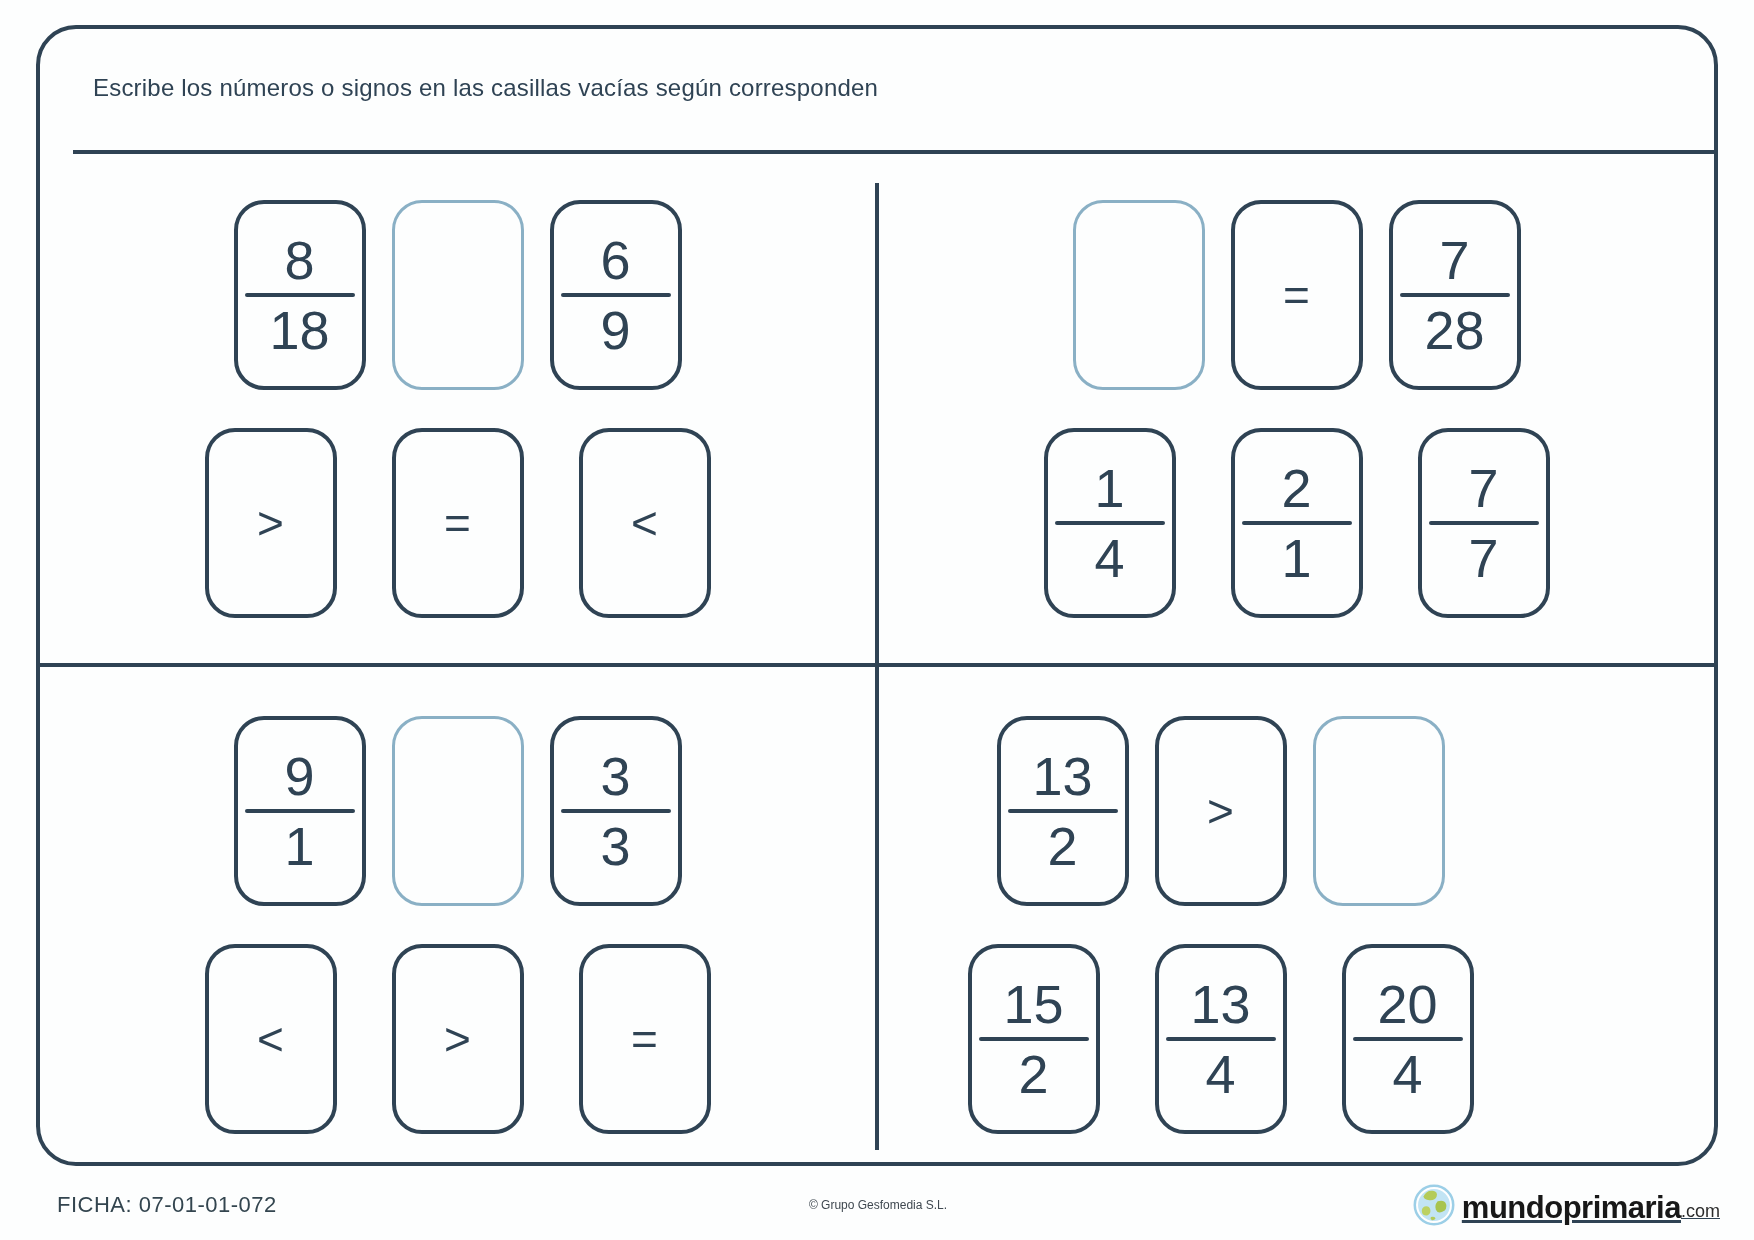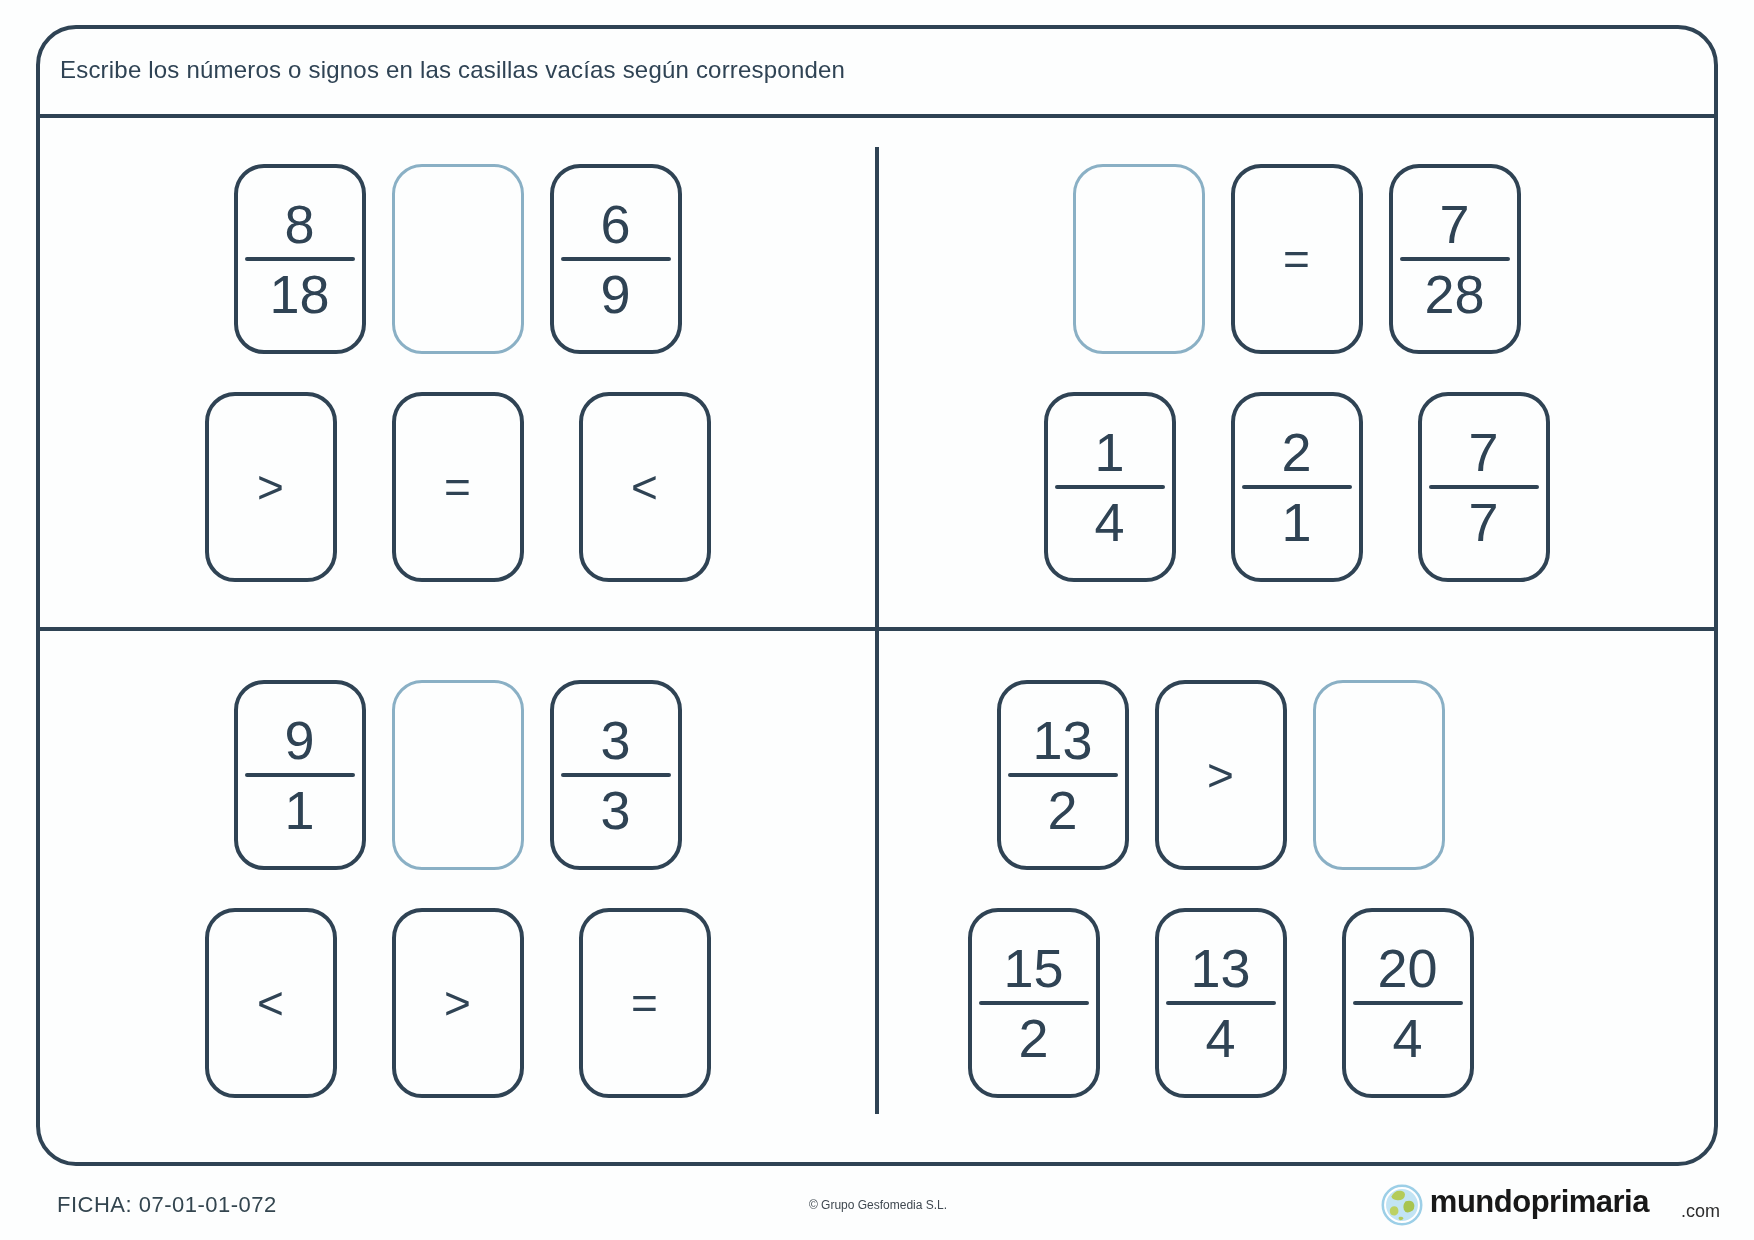--- a/index.html
+++ b/index.html
@@ -15,25 +15,26 @@
   
   .sheet {
     position: absolute;
     left: 36px; top: 25px;
     width: 1682px; height: 1141px;
     border: 4px solid #2f4354;
     border-radius: 40px;
     background: transparent;
   }
   .sheet-header {
-    height: 89px;
+    height: 125px;
     border-bottom: 4px solid #2f4354;
     display: flex;
     align-items: center;
     padding: 0 32px 4px 20px;
+    margin-left: 33px;
   }
   .instruction {
     font-size: 24px;
     letter-spacing: 0.2px;
     color: #2f4354;
   }
 
   .sheet-body {
     position: relative;
     height: 1028px;
@@ -115,36 +116,36 @@
   .copyright {
     position: absolute;
     left: 50%;
     transform: translateX(-50%);
     font-size: 12px;
     color: #3f4850;
   }
   .brand {
     margin-left: auto;
     display: flex;
-    align-items: flex-start;
+    align-items: flex-end;
+    text-decoration: underline;
   }
   .globe { width: 42px; height: 42px; margin-right: 7px; }
   .brand-name {
     font-size: 31px;
     font-weight: 700;
     letter-spacing: -0.5px;
     color: #181818;
   }
   .brand-tld {
     font-size: 18px;
     font-weight: 400;
     color: #2c2c2c;
     align-self: flex-end;
     padding-bottom: 4px;
-    margin-left: 32px;
   }
 </style>
 </head>
 <body>
 
 <div class="sheet">
   <div class="sheet-header">
     <span class="instruction">Escribe los números o signos en las casillas vacías según corresponden</span>
   </div>
   <div class="sheet-body">

